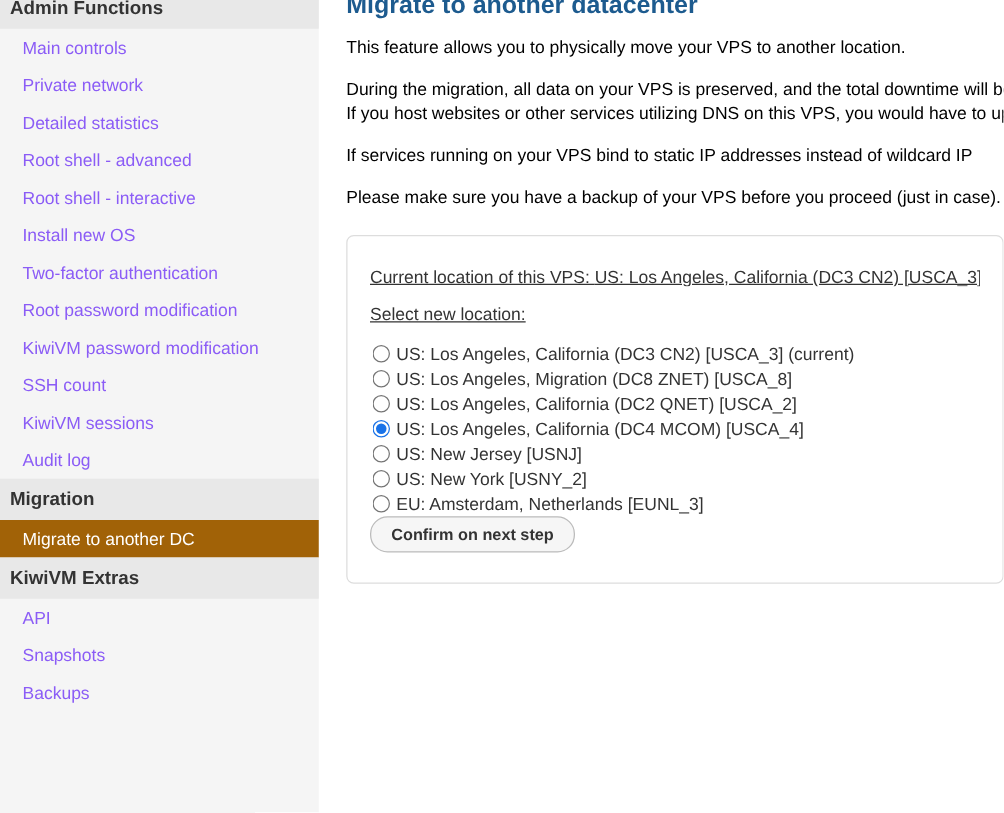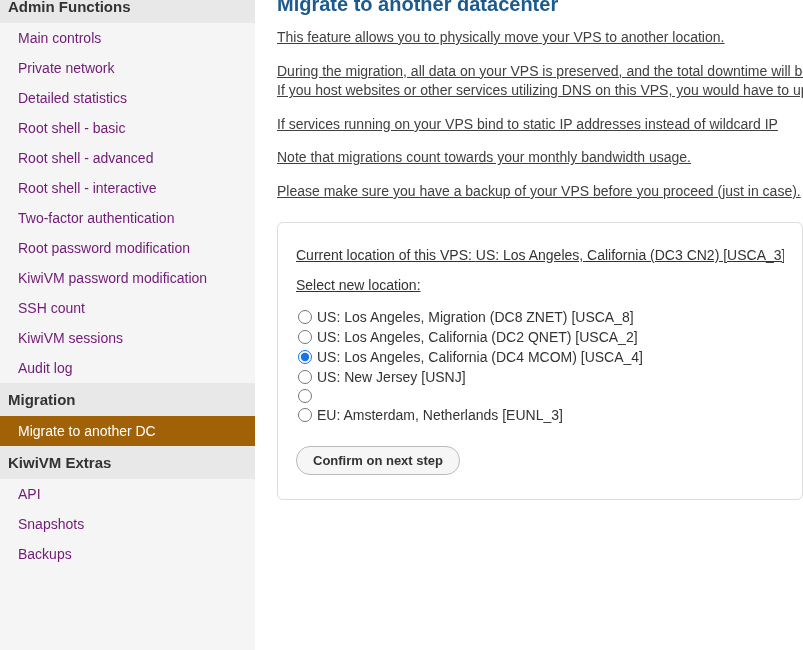--- a/index.html
+++ b/index.html
@@ -1,41 +1,41 @@
 <!DOCTYPE html>
 <html><head>
   <meta charset="utf-8">
   <style>
     * { margin: 0; padding: 0; box-sizing: border-box; }
     body { font-family: "Segoe UI", Tahoma, sans-serif; font-size: 14px; color: #333; background: #fff; width: 803px; height: 650px; overflow: hidden; display: flex; }
     .sidebar { width: 255px; background: #f5f5f5; height: 100%; }
-    .sidebar-item { padding: 7px 18px; color: #701a75; cursor: pointer; font-size: 14px; }
+    .sidebar-item { padding: 7px 18px; color: #8b5cf6; cursor: pointer; font-size: 14px; }
     .sidebar-header { padding: 8px 8px; font-weight: bold; color: #333; background: #e8e8e8; font-size: 15px; }
     .sidebar-item.active { background: #a16207; color: #fff; }
     .main { flex: 1; padding: 0 0 0 22px; overflow: hidden; }
     .page-title { color: #1d5b8f; font-size: 20px; font-weight: bold; margin-top: -7px; margin-bottom: 12px; }
-    .para { color: #404040; margin-bottom: 14px; line-height: 1.4; white-space: nowrap; overflow: hidden; text-decoration: underline; }
+    .para { color: #000000; margin-bottom: 14px; line-height: 1.4; white-space: nowrap; overflow: hidden; }
     .panel { border: 1px solid #ddd; border-radius: 6px; padding: 24px 18px; margin-top: 20px; }
     .panel-line { margin-bottom: 14px; white-space: nowrap; overflow: hidden; text-decoration: underline; }
     .radio-row { display: flex; align-items: center; gap: 5px; padding: 2px 0 2px 2px; }
     .radio-row input[type=radio] { width: 14px; height: 14px; accent-color: #1a73e8; }
     .radio-label { color: #333; }
-    .confirm-btn { margin-top: 21px; padding: 6px 16px; border: 1px solid #bbb; border-radius: 14px; background: #f6f6f6; font-weight: bold; color: #333; cursor: pointer; font-size: 13px; }
+    .confirm-btn { margin-top: 0; padding: 6px 16px; border: 1px solid #bbb; border-radius: 14px; background: #f6f6f6; font-weight: bold; color: #333; cursor: pointer; font-size: 13px; }
   </style>
 </head>
 <body>
 
 <div class="sidebar">
   <div class="sidebar-header" style="margin-top:-10px">Admin Functions</div>
   <div class="sidebar-item">Main controls</div>
   <div class="sidebar-item">Private network</div>
   <div class="sidebar-item">Detailed statistics</div>
-  <div class="sidebar-item">Root shell - basic</div>
   <div class="sidebar-item">Root shell - advanced</div>
   <div class="sidebar-item">Root shell - interactive</div>
+  <div class="sidebar-item">Install new OS</div>
   <div class="sidebar-item">Two-factor authentication</div>
   <div class="sidebar-item">Root password modification</div>
   <div class="sidebar-item">KiwiVM password modification</div>
   <div class="sidebar-item">SSH count</div>
   <div class="sidebar-item">KiwiVM sessions</div>
   <div class="sidebar-item">Audit log</div>
 
   <div class="sidebar-header">Migration</div>
   <div class="sidebar-item active">Migrate to another DC</div>
 
@@ -46,47 +46,51 @@
 </div>
 
 <div class="main">
   <div class="page-title">Migrate to another datacenter</div>
   <div class="para">This feature allows you to physically move your VPS to another location.</div>
   <div class="para">
     <span>During the migration, all data on your VPS is preserved, and the total downtime will be</span><br>
     <span>If you host websites or other services utilizing DNS on this VPS, you would have to update</span>
   </div>
   <div class="para">If services running on your VPS bind to static IP addresses instead of wildcard IP</div>
-  <div class="para">Note that migrations count towards your monthly bandwidth usage.</div>
   <div class="para">Please make sure you have a backup of your VPS before you proceed (just in case).</div>
 
   <div class="panel">
     <div class="panel-line">
       <span>Current location of this VPS: </span><span>US: Los Angeles, California (DC3 CN2) [USCA_3]</span>
     </div>
     <div class="panel-line">Select new location:</div>
 
+    <div class="radio-row">
+      <input type="radio" name="loc" style="">
+      <span class="radio-label">US: Los Angeles, California (DC3 CN2) [USCA_3] (current)</span>
+    </div>
     <div class="radio-row">
       <input type="radio" name="loc" style="">
       <span class="radio-label">US: Los Angeles, Migration (DC8 ZNET) [USCA_8]</span>
     </div>
     <div class="radio-row">
       <input type="radio" name="loc" style="">
       <span class="radio-label">US: Los Angeles, California (DC2 QNET) [USCA_2]</span>
     </div>
     <div class="radio-row">
       <input type="radio" name="loc" checked="" style="">
       <span class="radio-label">US: Los Angeles, California (DC4 MCOM) [USCA_4]</span>
     </div>
     <div class="radio-row">
       <input type="radio" name="loc" style="">
       <span class="radio-label">US: New Jersey [USNJ]</span>
     </div>
     <div class="radio-row">
       <input type="radio" name="loc" style="">
+      <span class="radio-label">US: New York [USNY_2]</span>
     </div>
     <div class="radio-row">
       <input type="radio" name="loc" style="">
       <span class="radio-label">EU: Amsterdam, Netherlands [EUNL_3]</span>
     </div>
 
     <button class="confirm-btn">Confirm on next step</button>
   </div>
 </div>
 

